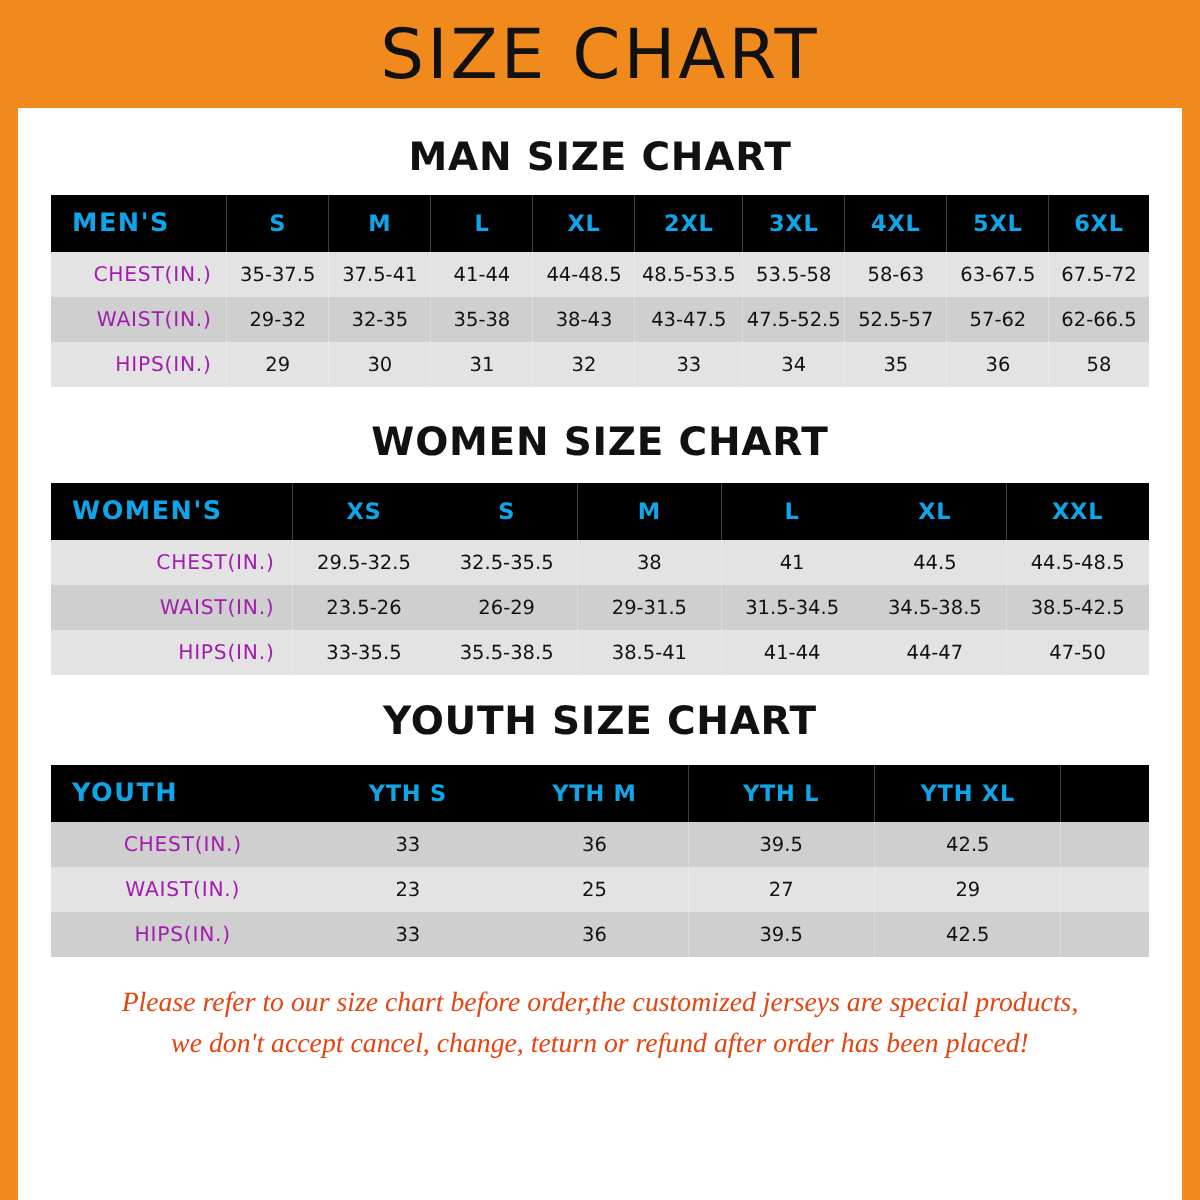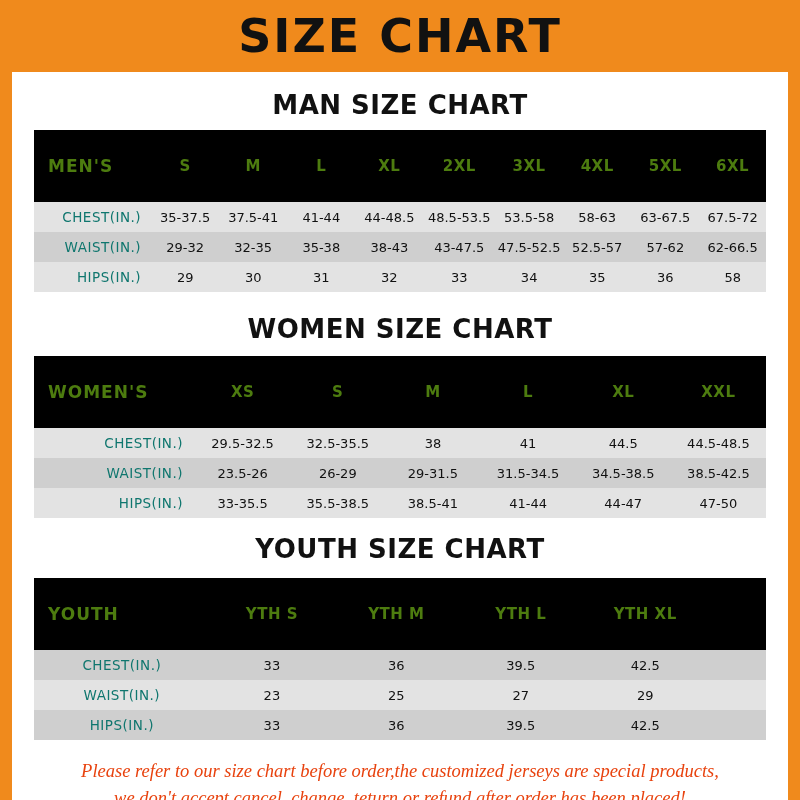--- a/index.html
+++ b/index.html
@@ -25,21 +25,21 @@
   .header-band {
     height: 72px;
     background: #F08A1C;
     display: flex;
     align-items: center;
     justify-content: center;
     margin: 0 -12px;
   }
   .header-title {
     font-family: "DejaVu Sans", sans-serif;
-    font-weight: bold;
+    font-weight: normal;
     font-size: 46px;
     letter-spacing: 2px;
     color: #111111;
     line-height: 1;
   }
   .content {
     padding: 0 22px;
     box-sizing: border-box;
   }
   .section-title {
@@ -61,41 +61,41 @@
   }
   table.chart th, table.chart td {
     text-align: center;
     font-family: "DejaVu Sans", sans-serif;
   }
   
   table.chart thead tr {
     background: #000000;
   }
   table.chart thead th {
-    color: #4d7c0f;
+    color: #0ea5e9;
     font-weight: bold;
-    padding: 26px 2px;
+    padding: 9px 2px;
     font-size: 15px;
     letter-spacing: 0.5px;
   }
   table.chart thead th.rowlabel {
     text-align: left;
     padding-left: 14px;
     font-size: 17px;
     letter-spacing: 1px;
   }
   table.chart tbody td {
     padding: 7px 2px;
     font-size: 13px;
     color: #111111;
   }
   table.chart tbody td.rowlabel {
     font-size: 13.5px;
     letter-spacing: 0.5px;
-    color: #0f766e;
+    color: #a21caf;
   }
   table.chart tbody tr.odd { background: #e3e3e3; }
   table.chart tbody tr.even { background: #cfcfcf; }
 
   
   .men td.rowlabel { text-align: right; padding-right: 10px; }
   .women td.rowlabel { text-align: right; padding-right: 12px; }
   .youth td.rowlabel { text-align: center; }
 
   .women thead th { font-size: 17px; }

